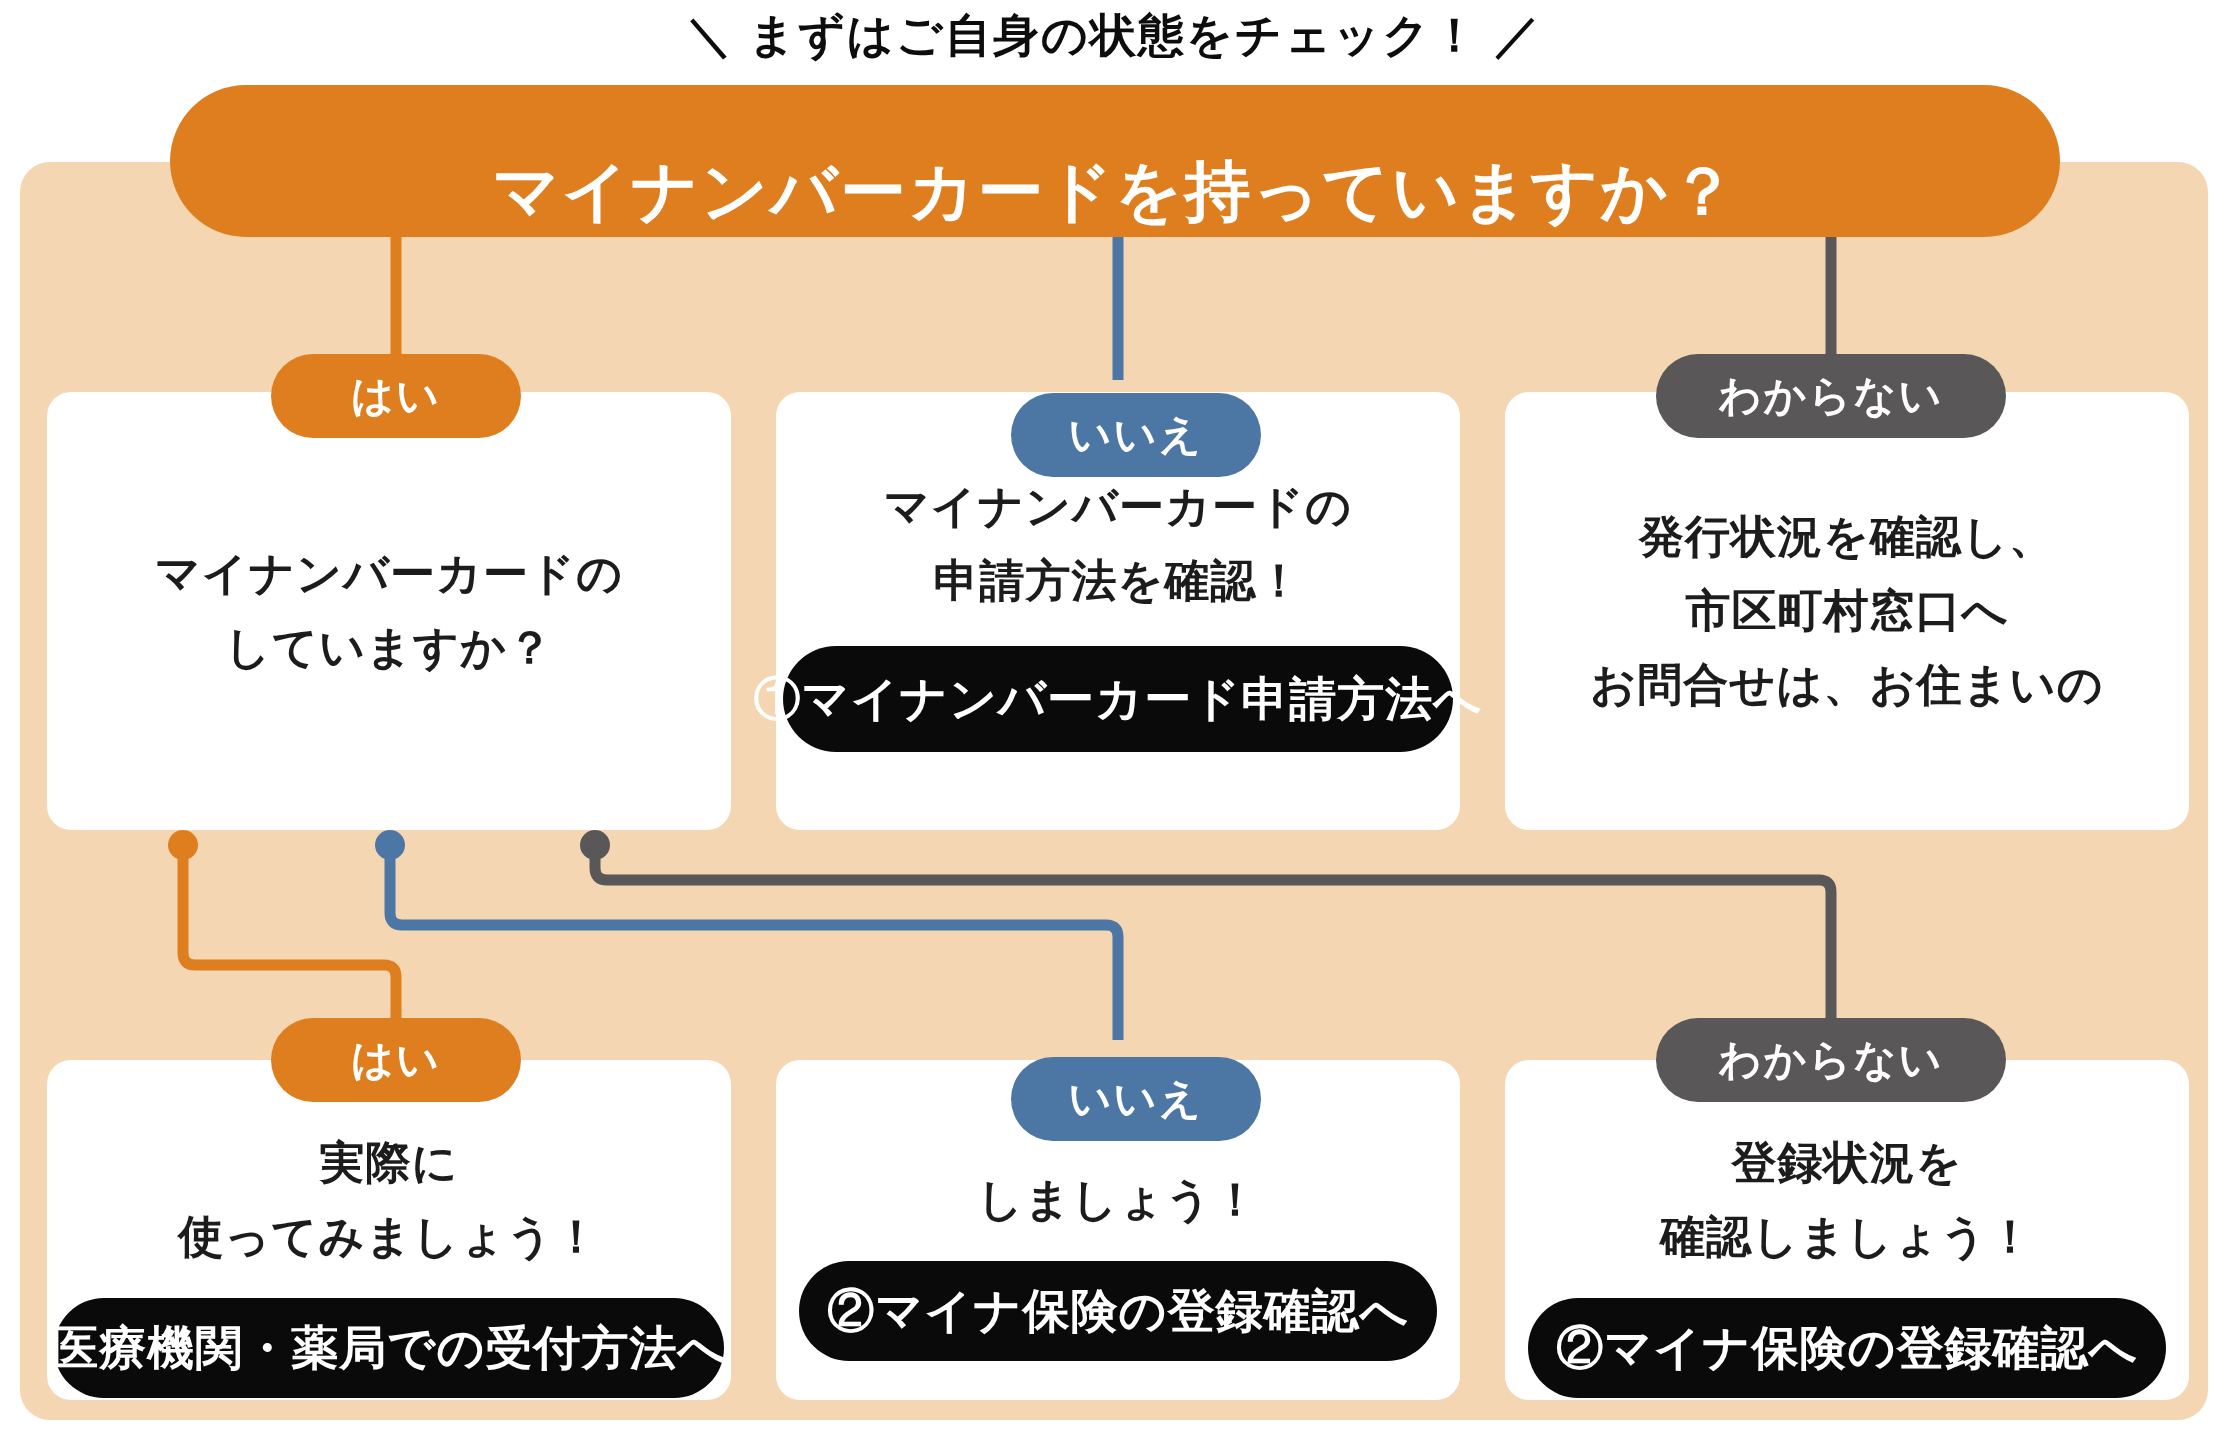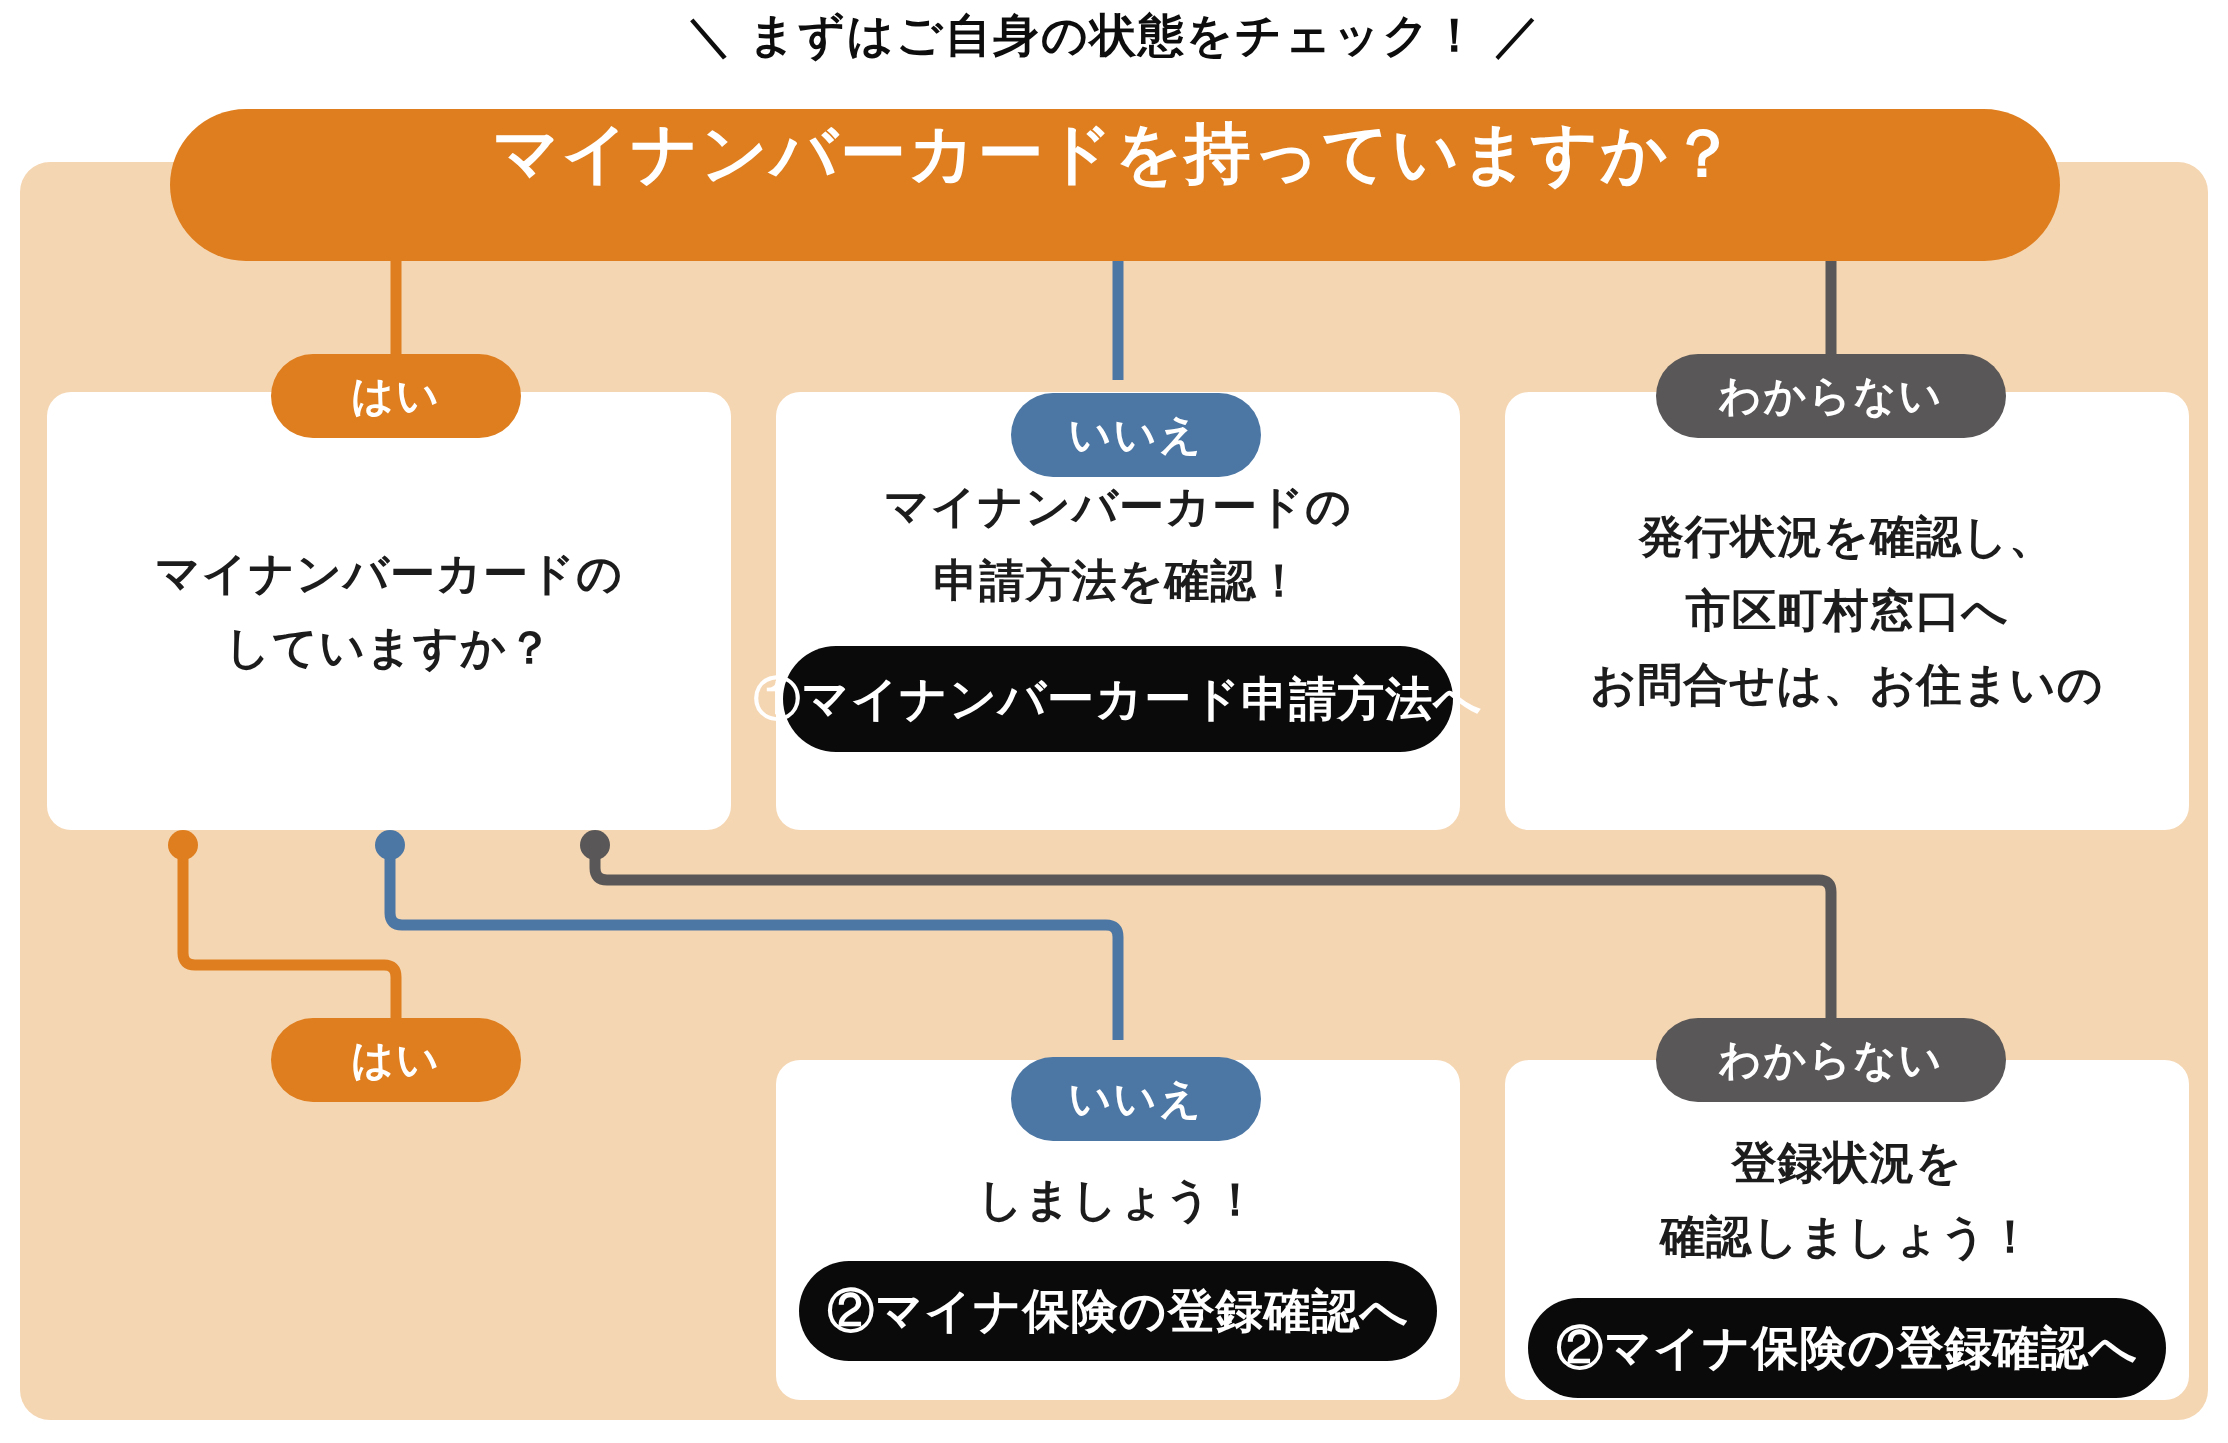--- a/index.html
+++ b/index.html
@@ -25,24 +25,23 @@
   }
 
   .panel{
     position:absolute;left:20px;top:162px;width:2188px;height:1258px;
     background:var(--peach);border-radius:30px;
   }
 
   .banner{
     position:absolute;left:170px;top:85px;width:1890px;height:152px;
     background:var(--orange);border-radius:80px;
-    display:flex;align-items:flex-start;justify-content:center;
+    display:flex;align-items:flex-end;justify-content:center;
     color:#fff;font-size:66px;font-weight:800;letter-spacing:2px;
     z-index:4;
-    margin-top:24px;
   }
 
   svg.connectors{position:absolute;left:0;top:0;z-index:1;}
 
   .badge{
     position:absolute;height:84px;border-radius:44px;
     display:flex;align-items:center;justify-content:center;
     color:#fff;font-size:42px;font-weight:800;letter-spacing:2px;
     z-index:3;
   }
@@ -140,20 +139,25 @@
   <div class="badge yes r2 pos-a">
     <span>はい</span>
   </div>
   <div class="badge no r2 pos-b">
     <span>いいえ</span>
   </div>
   <div class="badge unknown r2 pos-c">
     <span>わからない</span>
   </div>
 
+  <div class="card r2 col-1">
+    <div class="line">実際に</div>
+    <div class="line">使ってみましょう！</div>
+    <button class="pill">医療機関・薬局での受付方法へ</button>
+  </div>
 
   <div class="card r2 col-2">
     <div class="line">しましょう！</div>
     <button class="pill">②マイナ保険の登録確認へ</button>
   </div>
 
   <div class="card r2 col-3">
     <div class="line">登録状況を</div>
     <div class="line">確認しましょう！</div>
     <button class="pill">②マイナ保険の登録確認へ</button>

